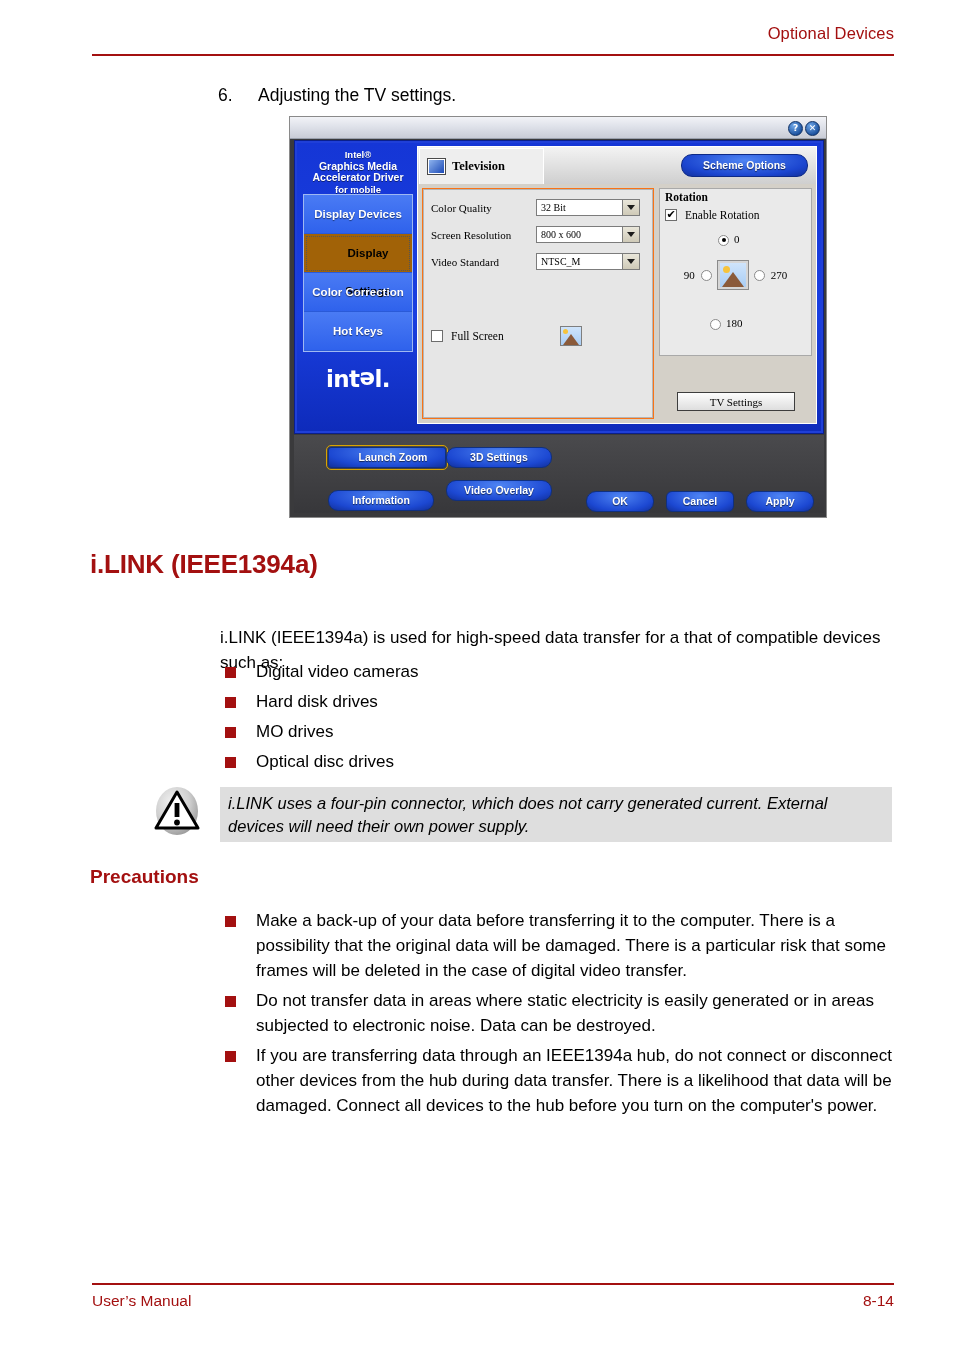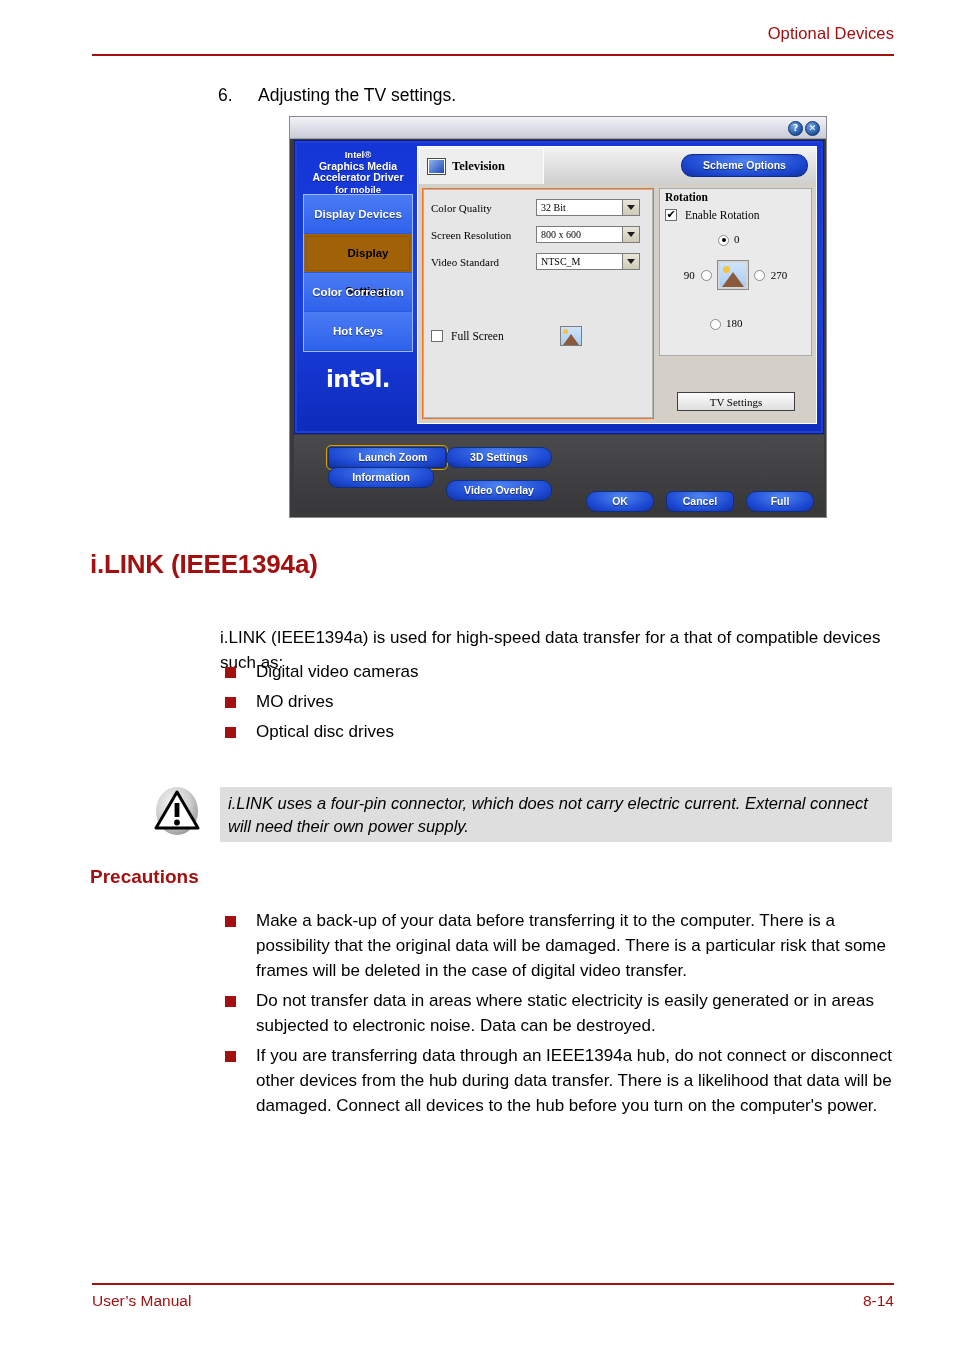--- a/index.html
+++ b/index.html
@@ -448,21 +448,21 @@
     color: #ffffff;
     font-size: 10.5px;
     font-weight: bold;
     text-align: center;
     line-height: 19px;
     text-shadow: 0 1px 1px rgba(0,0,0,.6);
   }
   .pill.focus { outline: 1px solid #d9a400; outline-offset: 1px; border-radius: 3px;}
   .p-launchzoom { left: 34px; top: 12px; width: 104px; padding-left: 12px; }
   .p-3dsettings { left: 152px; top: 12px; width: 104px; }
-  .p-information { left: 34px; top: 32px; width: 104px; border-radius: 9px; }
+  .p-information { left: 34px; top: 55px; width: 104px; }
   .p-videooverlay { left: 152px; top: 45px; width: 104px; }
   .p-ok { left: 292px; top: 56px; width: 66px; }
   .p-cancel { left: 372px; top: 56px; width: 66px; border-radius: 6px; }
   .p-apply { left: 452px; top: 56px; width: 66px; }
 
   
   h1.sec-title {
     position: absolute;
     left: 90px;
     top: 549px;
@@ -664,45 +664,49 @@
     </div>
   </div>
 
   <div class="gma-actionbar">
     <div class="pill p-launchzoom focus">Launch Zoom</div>
     <div class="pill p-3dsettings">3D Settings</div>
     <div class="pill p-information">Information</div>
     <div class="pill p-videooverlay">Video Overlay</div>
     <div class="pill p-ok">OK</div>
     <div class="pill p-cancel">Cancel</div>
-    <div class="pill p-apply">Full</div>
+    <div class="pill p-apply">Apply</div>
   </div>
 </div>
 
 <h1 class="sec-title">i.LINK (IEEE1394a)</h1>
 
 <p class="body-para" id="intro-para">i.LINK (IEEE1394a) is used for high-speed data transfer for a that of compatible devices such as:</p>
 
 <ul class="bullet-list" id="devices-list">
   <li class="bullet-item">
     <span class="bullet-sq"></span>
     <span>Digital video cameras</span>
+  </li>
+  <li class="bullet-item">
+    <span class="bullet-sq"></span>
+    <span>Hard disk drives</span>
   </li>
   <li class="bullet-item">
     <span class="bullet-sq"></span>
     <span>MO drives</span>
   </li>
   <li class="bullet-item">
     <span class="bullet-sq"></span>
     <span>Optical disc drives</span>
   </li>
 </ul>
 
 <div class="note-box">
-  <div class="note-text">i.LINK uses a four-pin connector, which does not carry electric current. External connect will need their own power supply.</div>
+  <div class="note-text">i.LINK uses a four-pin connector, which does not carry generated current. External devices will need their own power supply.</div>
 </div>
 <svg class="note-icon" viewBox="0 0 54 54">
   <defs>
     <radialGradient id="gwarn" cx="38%" cy="32%" r="72%">
       <stop offset="0%" stop-color="#f2f2f2"></stop>
       <stop offset="58%" stop-color="#d0d0d0"></stop>
       <stop offset="100%" stop-color="#9b9b9b"></stop>
     </radialGradient>
   </defs>
   <ellipse cx="27" cy="27" rx="21" ry="24" fill="url(#gwarn)"></ellipse>

